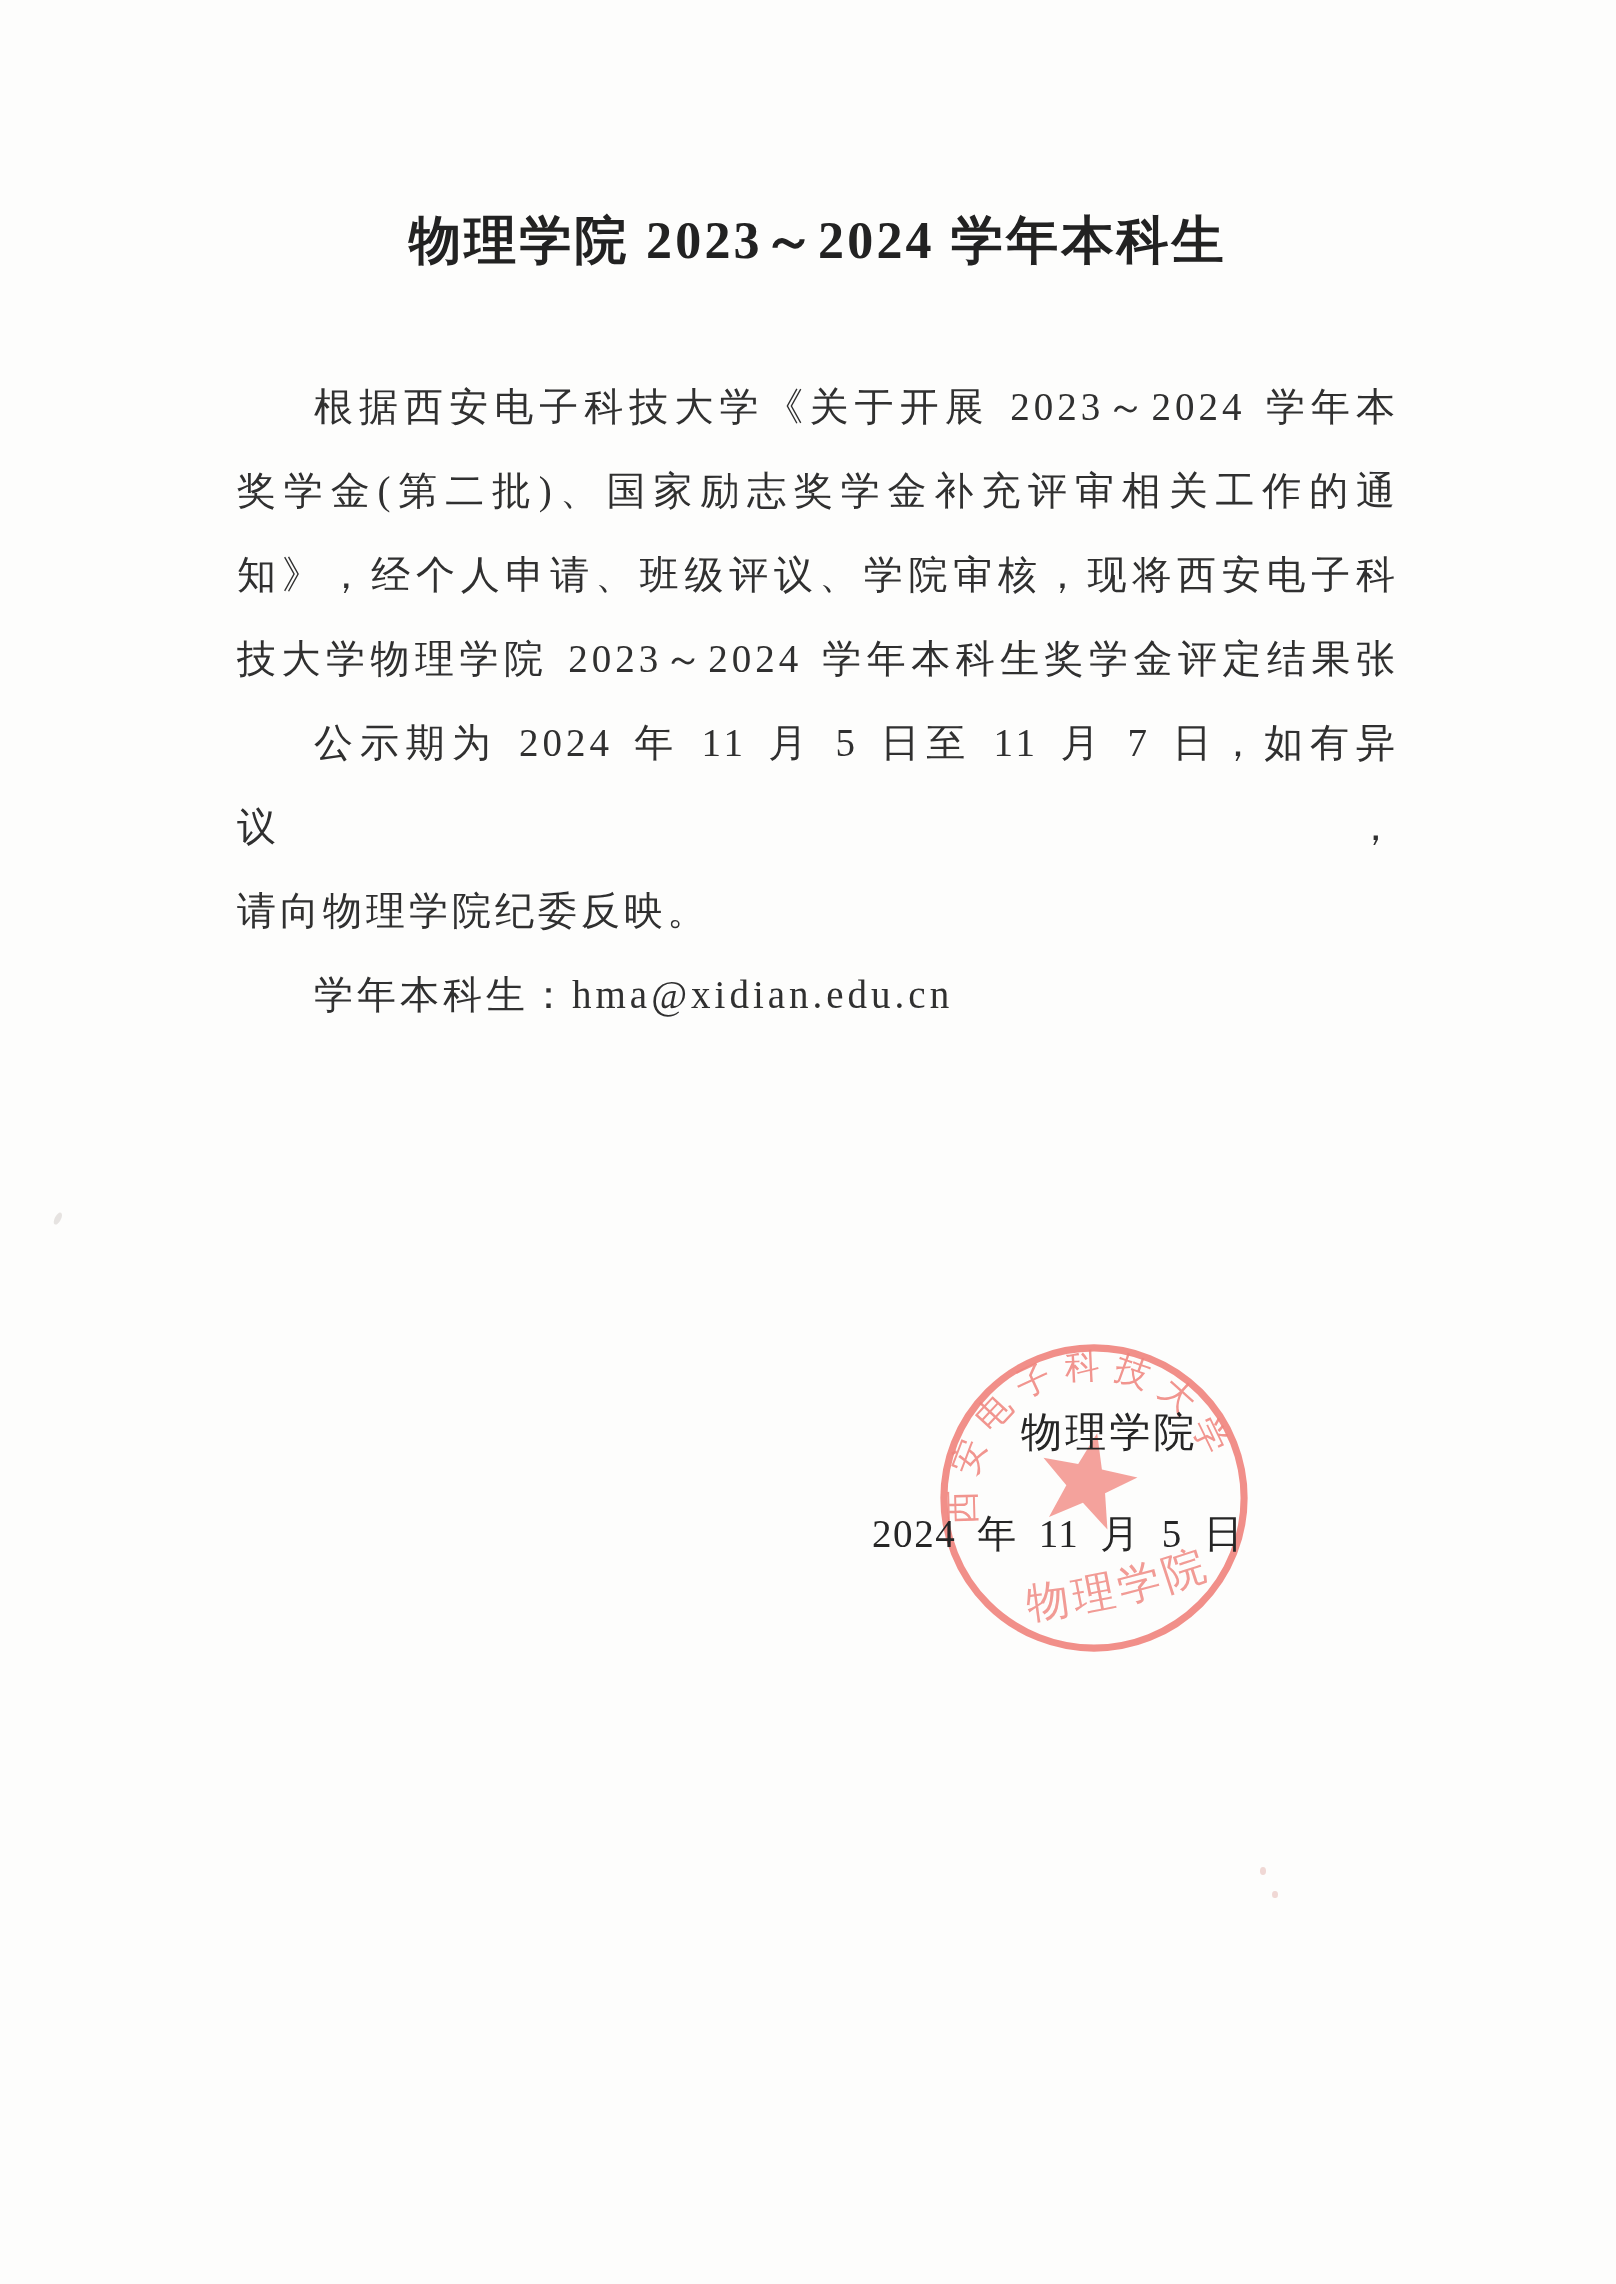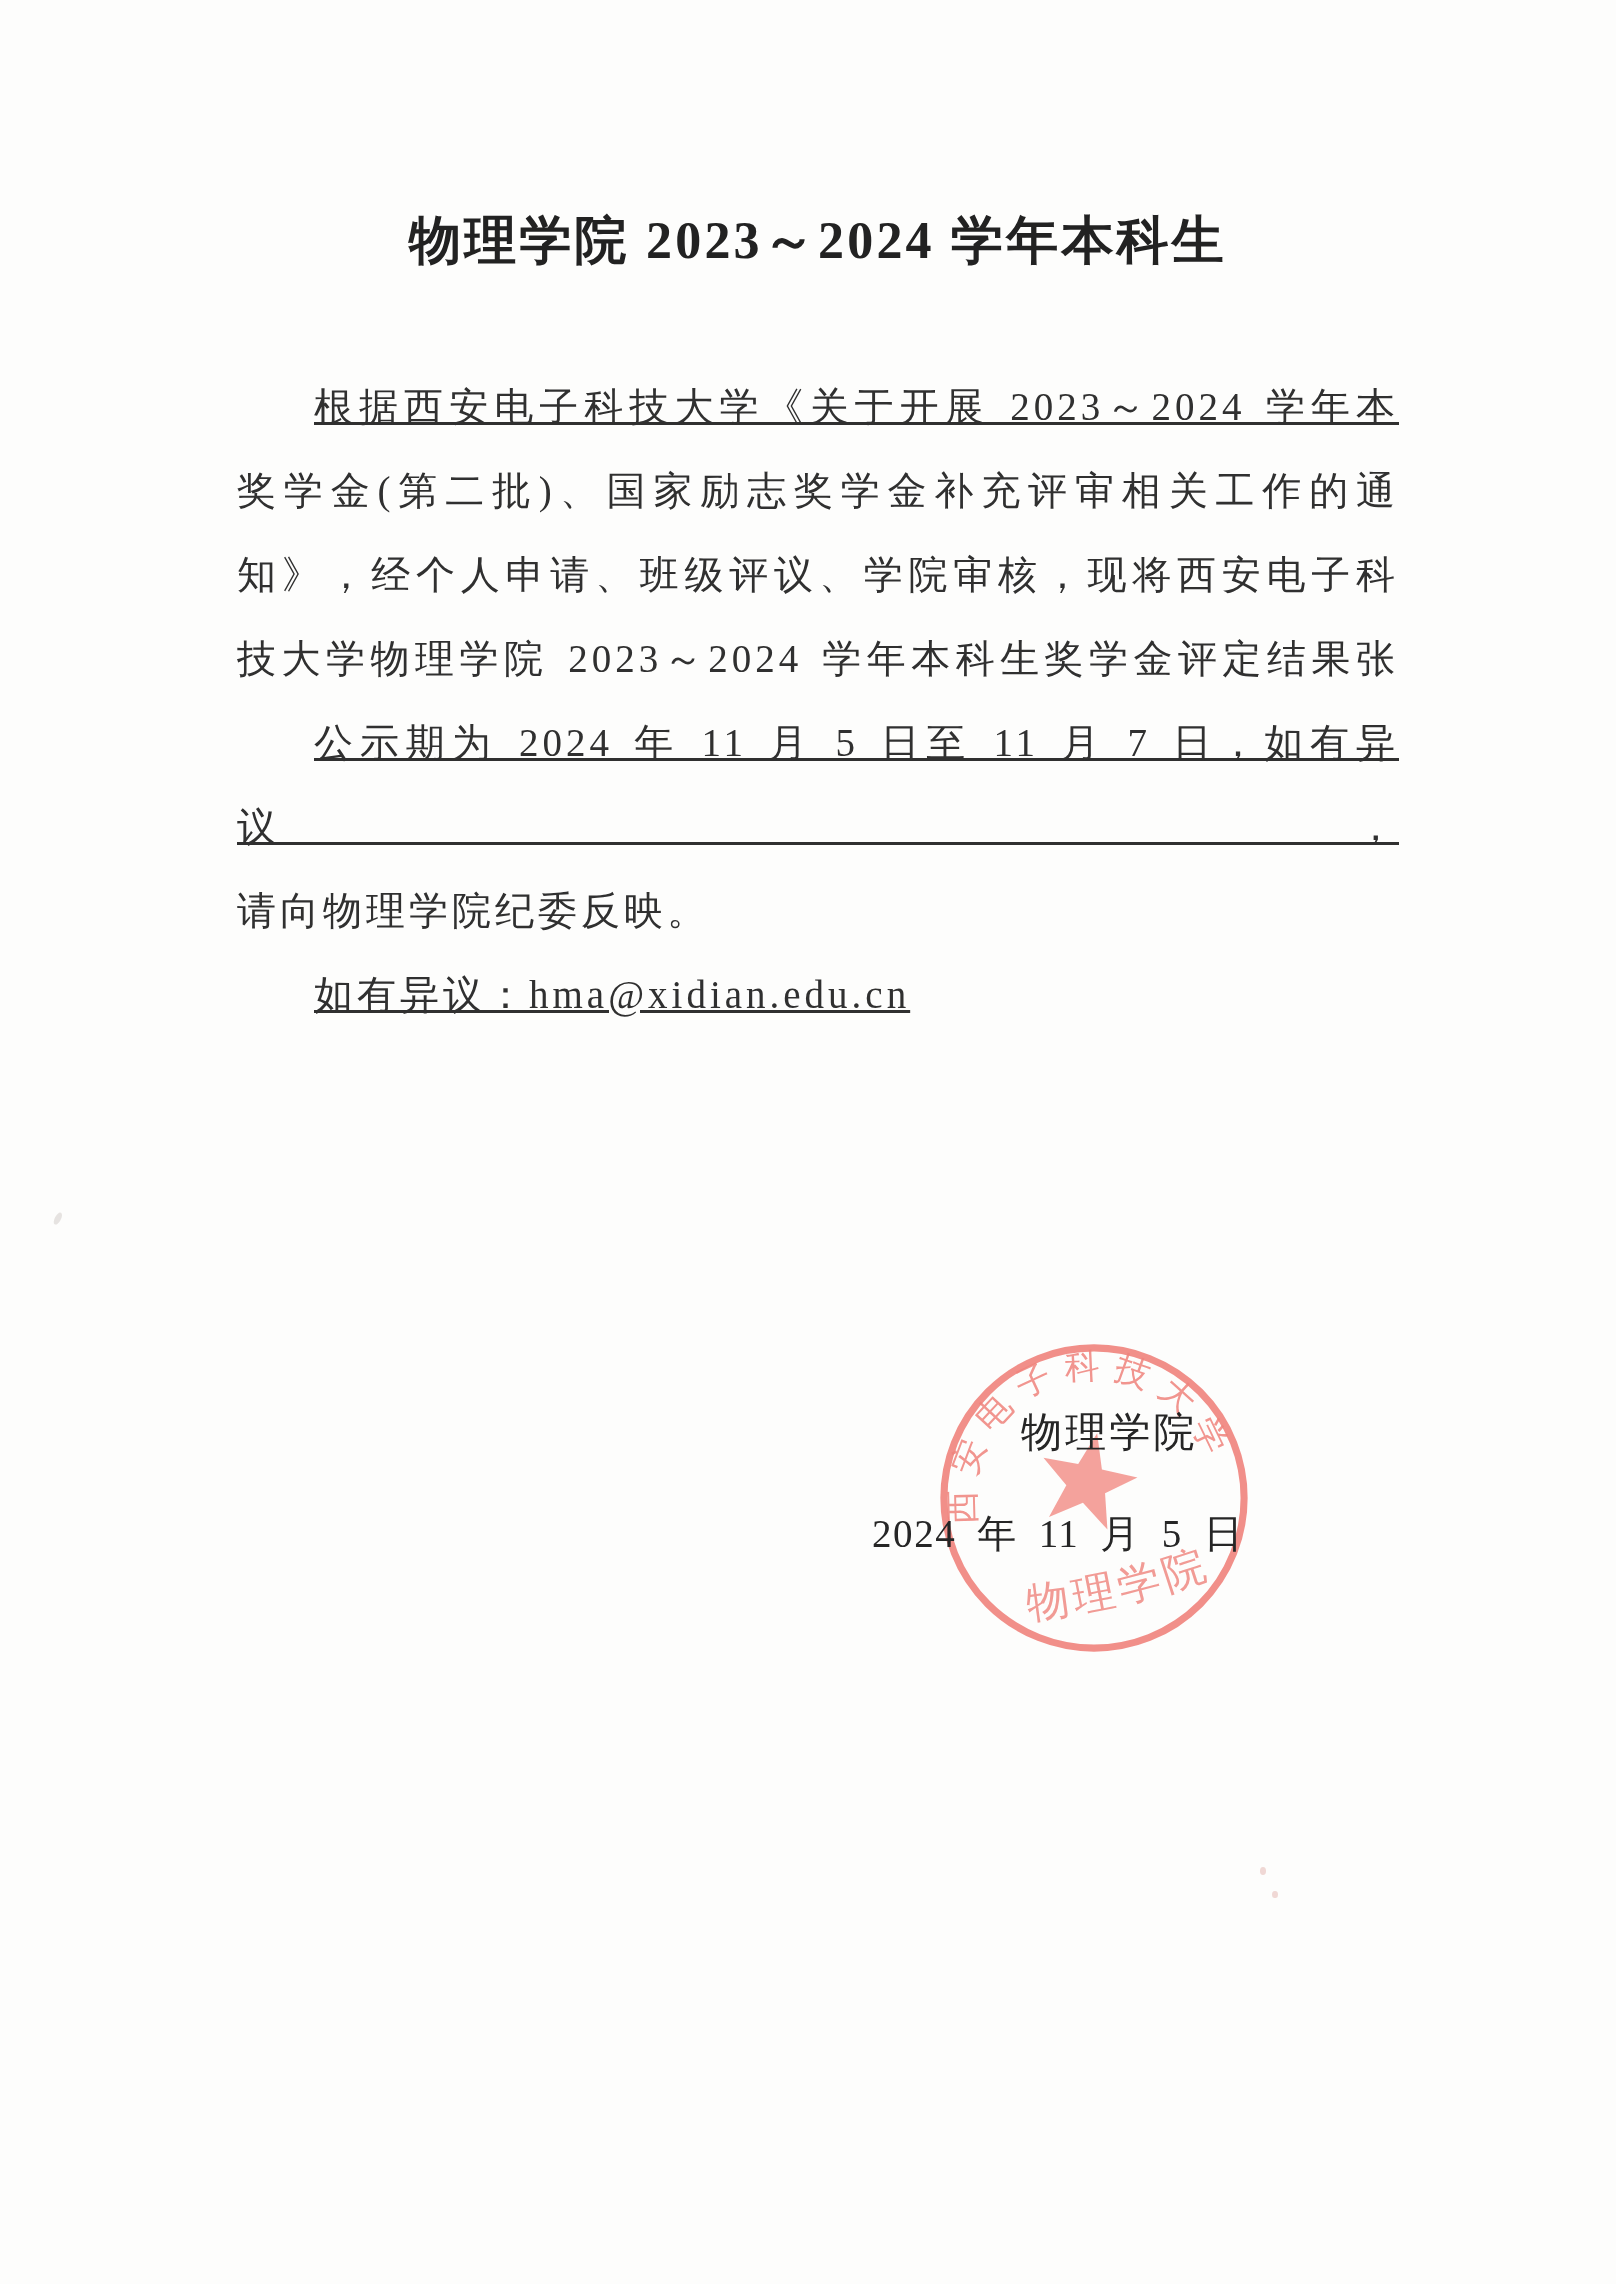--- a/index.html
+++ b/index.html
@@ -24,21 +24,21 @@
     letter-spacing: 3.2px; color: #222;
     white-space: nowrap;
   }
   .body-block {
     position: absolute; left: 237px; top: 365px; width: 1162px;
     font-size: 39px; line-height: 84px; letter-spacing: 4px;
     word-spacing: 4.7px; color: #303030;
   }
   .bline { width: 1162px; }
   .jline { text-align: justify; text-align-last: justify; }
-  .indent { text-indent: 77px; text-decoration: underline; }
+  .indent { text-indent: 77px; }
   .sig-org {
     position: absolute; left: 1021px; top: 1405px;
     font-size: 41px; letter-spacing: 3.2px; color: #262626;
     white-space: nowrap; z-index: 3;
   }
   .sig-date {
     position: absolute; left: 872px; top: 1507px;
     font-size: 39px; letter-spacing: 1.6px; word-spacing: 9.5px; color: #262626;
     white-space: nowrap; z-index: 3;
   }
@@ -68,21 +68,21 @@
     <div class="title-line">物理学院 2023～2024 学年本科生</div>
   </div>
 
   <div class="body-block">
     <div class="bline jline indent">根据西安电子科技大学《关于开展 2023～2024 学年本</div>
     <div class="bline jline">奖学金(第二批)、国家励志奖学金补充评审相关工作的通</div>
     <div class="bline jline">知》，经个人申请、班级评议、学院审核，现将西安电子科</div>
     <div class="bline jline">技大学物理学院 2023～2024 学年本科生奖学金评定结果张</div>
     <div class="bline jline indent">公示期为 2024 年 11 月 5 日至 11 月 7 日，如有异议，</div>
     <div class="bline">请向物理学院纪委反映。</div>
-    <div class="bline indent">如有异议：hma@xidian.edu.cn</div>
+    <div class="bline indent">学年本科生：hma@xidian.edu.cn</div>
   </div>
 
   <div class="sig-org">物理学院</div>
   <div class="sig-date">2024 年 11 月 5 日</div>
 
   <svg class="stamp" viewBox="0 0 400 400" xmlns="http://www.w3.org/2000/svg">
     <circle class="stamp-ring" cx="200" cy="200" r="190"></circle>
     <path id="ringArc" class="stamp-guide" d="M 53,239 A 152,152 0 1 1 347,161"></path>
     <path id="botArc" class="stamp-guide" d="M 115,352 Q 235,340 352,298"></path>
     <text class="stamp-arc-text">

